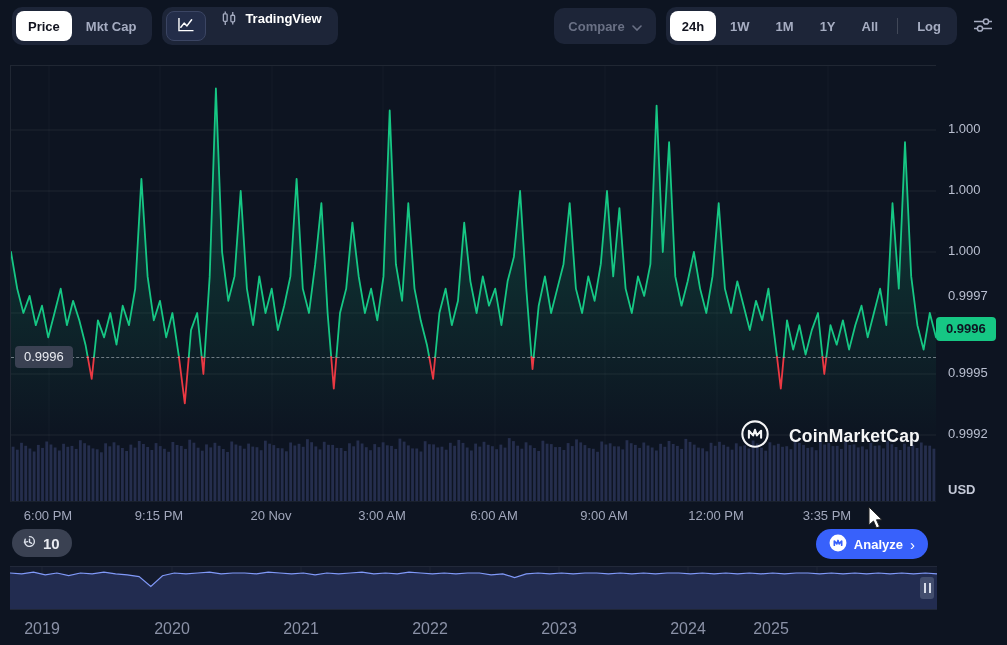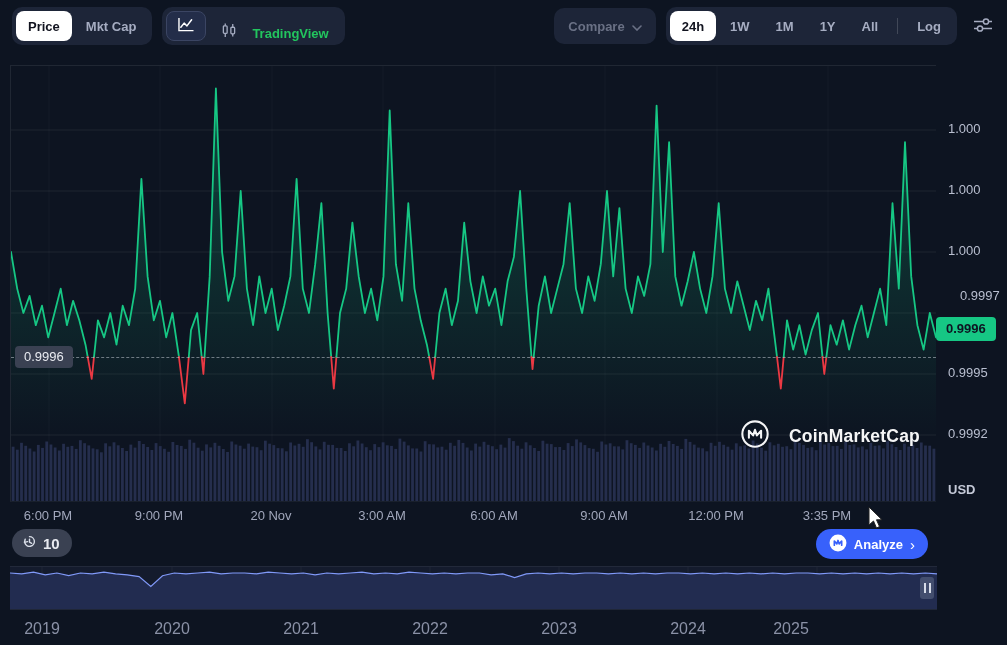--- a/index.html
+++ b/index.html
@@ -7,21 +7,21 @@
        font-family:"Liberation Sans","DejaVu Sans",sans-serif;}
 
   
   .toolbar{position:absolute;top:7px;left:12px;right:10px;height:38px;display:flex;align-items:center;gap:10px;}
   .pill{display:flex;align-items:center;gap:2px;background:#1D2538;border-radius:10px;padding:4px;height:38px;box-sizing:border-box;}
   .seg{height:30px;padding:4px 12px;border:none;background:transparent;color:#A6ADC2;
        font:600 13px "Liberation Sans","DejaVu Sans",sans-serif;border-radius:8px;cursor:pointer;white-space:nowrap;}
   .seg.active{background:#FFFFFF;color:#11131F;font-weight:700;}
   .type-btn{width:40px;height:30px;border:1px solid #3B4563;border-radius:8px;background:#232D49;
             display:flex;align-items:center;justify-content:center;cursor:pointer;padding:0;}
-  .tv-btn{display:flex;align-items:flex-end;gap:14px;border:none;background:transparent;color:#22c55e;
+  .tv-btn{display:flex;align-items:flex-start;gap:7px;border:none;background:transparent;color:#ffffff;
           font:600 13px "Liberation Sans","DejaVu Sans",sans-serif;padding:0 12px;cursor:pointer;height:30px;}
   .compare{margin-left:auto;display:flex;align-items:center;gap:7px;background:#1D2538;border:none;
            color:#6A7185;font:600 13px "Liberation Sans","DejaVu Sans",sans-serif;height:36px;
            padding:0 14px;border-radius:10px;cursor:pointer;}
   .divider{width:1px;height:16px;background:rgba(255,255,255,0.16);margin:0 5px;}
   .gear-btn{border:none;background:transparent;padding:4px;cursor:pointer;margin-left:2px;display:flex;align-items:center;}
 
   
   .plot{position:absolute;top:65px;left:10px;width:925px;height:435px;
         border-top:1px solid rgba(255,255,255,0.08);border-left:1px solid rgba(255,255,255,0.08);
@@ -62,21 +62,21 @@
   #mini-svg{display:block;width:927px;height:42px;}
   .mini-handle{position:absolute;right:3px;top:10px;width:14px;height:22px;background:#434E6E;border-radius:3px;
                display:flex;align-items:center;justify-content:center;gap:3px;cursor:ew-resize;}
   .mini-handle i{display:block;width:2px;height:10px;background:#D7DCE8;}
 
   .years{position:absolute;top:620px;left:10px;width:927px;height:18px;color:#8A91A6;font-size:16px;}
   .years span{position:absolute;transform:translateX(-50%);}
   .years span:nth-of-type(1){left:32px}.years span:nth-of-type(2){left:162px}
   .years span:nth-of-type(3){left:291px}.years span:nth-of-type(4){left:420px}
   .years span:nth-of-type(5){left:549px}.years span:nth-of-type(6){left:678px}
-  .years span:nth-of-type(7){left:781px}
+  .years span:nth-of-type(7){left:761px}
 </style>
 </head>
 <body>
 
 <div class="app">
 
   <header class="toolbar">
     <div class="pill">
       <button class="seg active">Price</button>
       <button class="seg">Mkt Cap</button>
@@ -408,30 +408,30 @@
         </svg>
       </span>
       <span class="wm-text">CoinMarketCap</span>
     </div>
   </div>
 
   <div class="y-axis">
     <span class="y-label" style="top: 56px;">1.000</span>
     <span class="y-label" style="top: 117px;">1.000</span>
     <span class="y-label" style="top: 178px;">1.000</span>
-    <span class="y-label" style="top: 223px; margin-left: 12px;">0.9997</span>
+    <span class="y-label" style="top: 223px;">0.9997</span>
     <span class="y-label" style="top: 300px;">0.9995</span>
     <span class="y-label" style="top: 361px;">0.9992</span>
     <span class="price-badge">0.9996</span>
     <span class="usd-label">USD</span>
   </div>
 
   <div class="x-axis">
     <span>6:00 PM</span>
-    <span>9:00 PM</span>
+    <span>9:15 PM</span>
     <span>20 Nov</span>
     <span>3:00 AM</span>
     <span>6:00 AM</span>
     <span>9:00 AM</span>
     <span>12:00 PM</span>
     <span>3:35 PM</span>
   </div>
 
   <button class="history-chip">
     <span>

